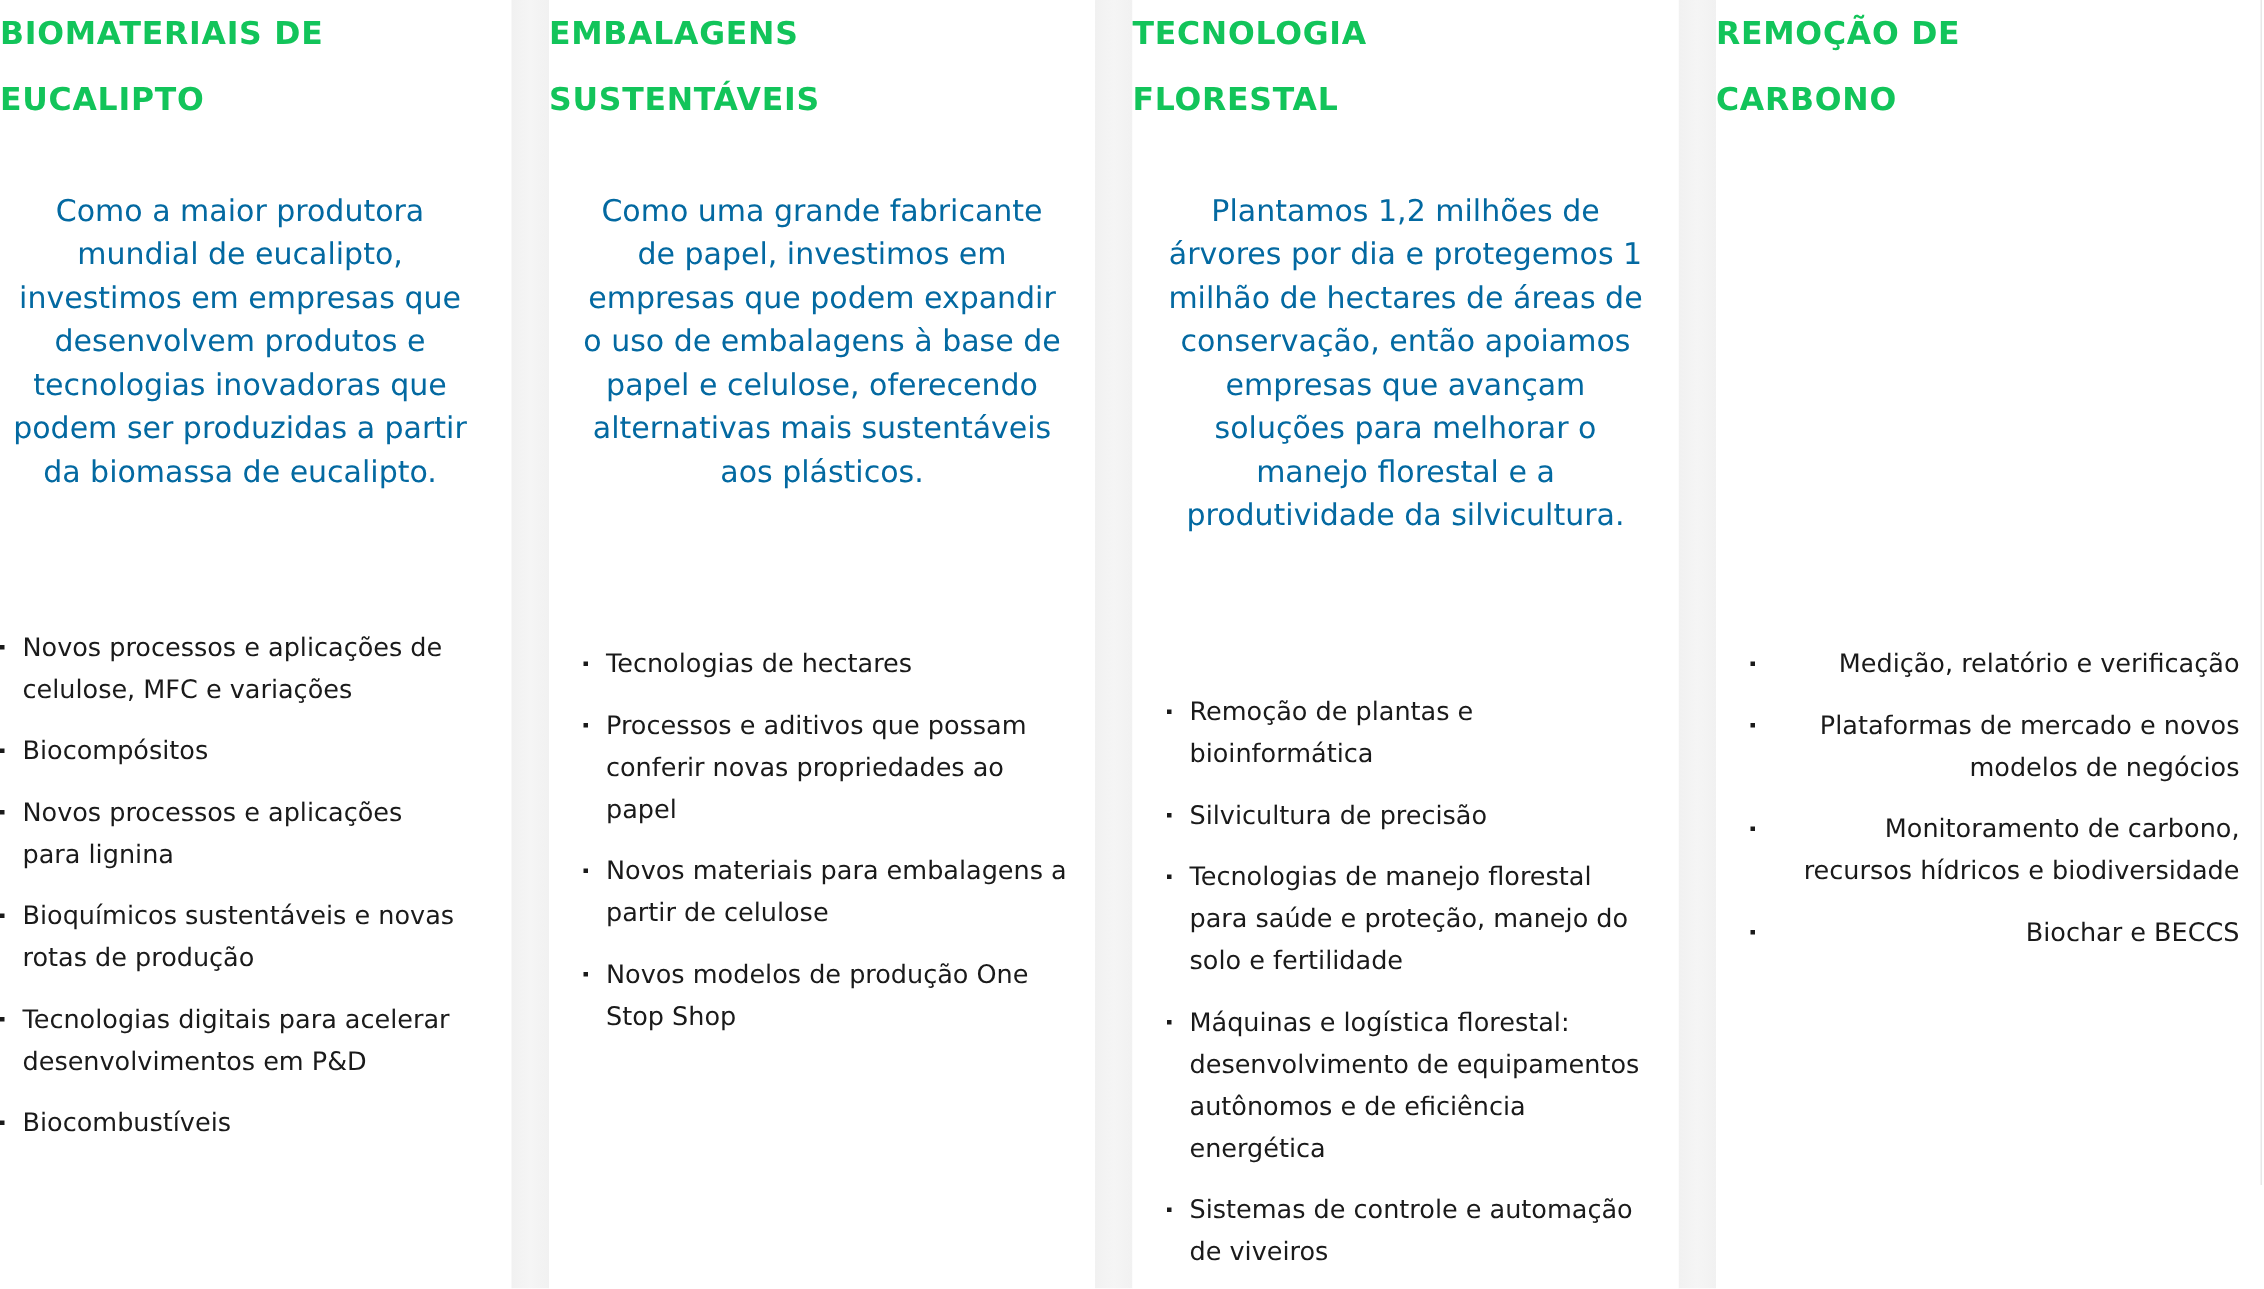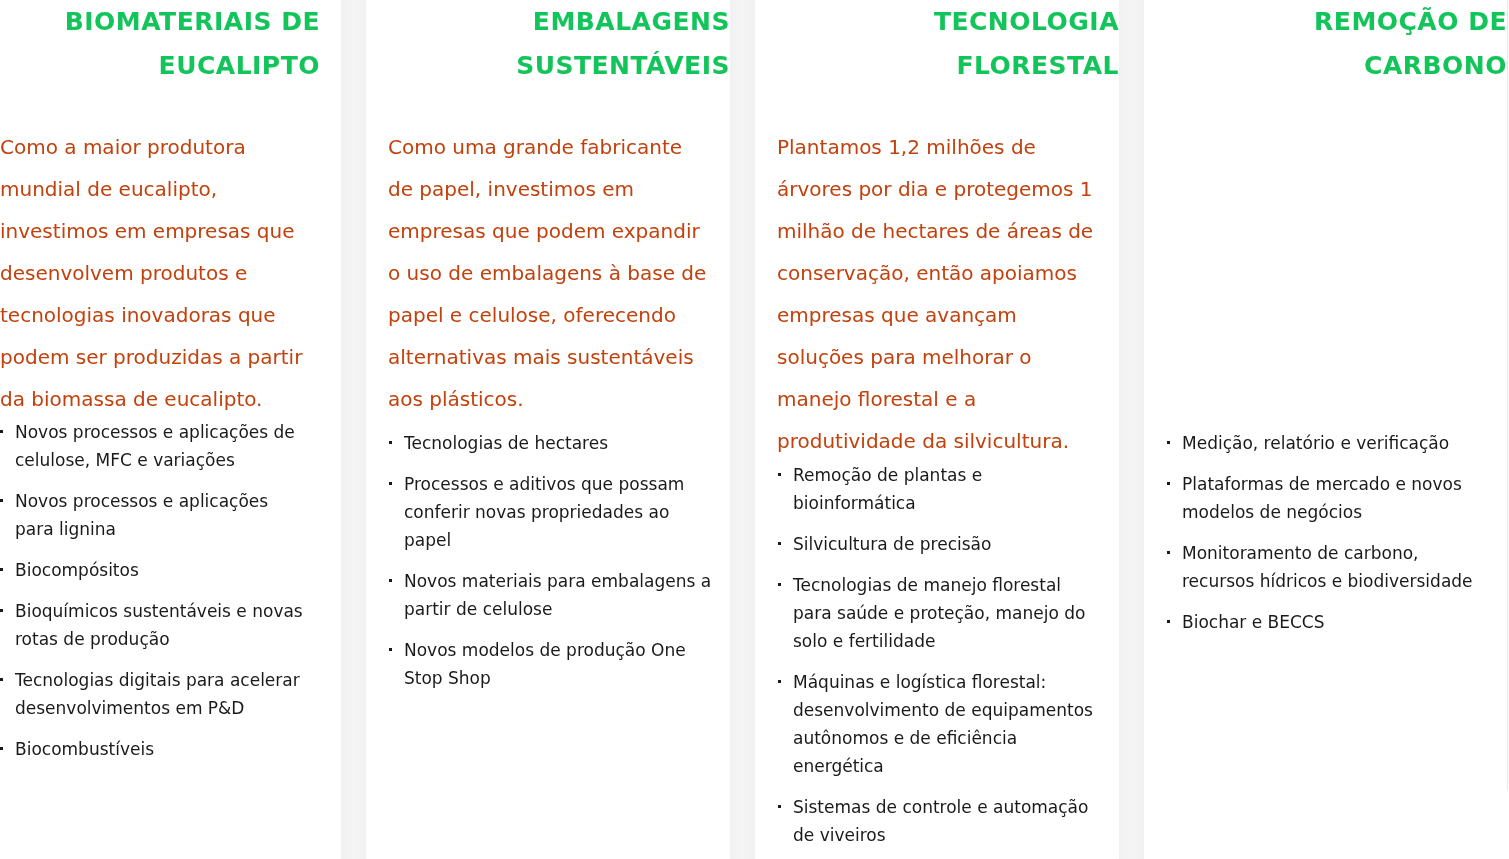--- a/index.html
+++ b/index.html
@@ -36,39 +36,39 @@
       height: 859px;
       background: #ffffff;
       box-sizing: border-box;
     }
     .card-title {
       position: absolute;
       left: 0;
       right: 0;
       top: 0;
       margin: 0;
-      text-align: right;
+      text-align: left;
       color: #12c45a;
       font-family: "DejaVu Sans", sans-serif;
       font-weight: bold;
-      font-size: 25px;
+      font-size: 21px;
       line-height: 44px;
       letter-spacing: 0.5px;
       text-transform: uppercase;
     }
     .card-desc {
       position: absolute;
       left: 0;
       right: 0;
       top: 126px;
       margin: 0;
-      text-align: left;
+      text-align: center;
       font-size: 20px;
-      line-height: 42px;
-      color: #c2410c;
+      line-height: 29px;
+      color: #0369a1;
     }
     .card-list {
       position: absolute;
       left: 0;
       right: 0;
       margin: 0;
       padding: 0;
       list-style: none;
     }
     .card-list li {
@@ -106,22 +106,22 @@
   <div class="gutter" style="left:1119px;"></div>
 
   <section class="card" style="left:0px;width:320px;">
     <h2 class="card-title">
       <div>Biomateriais de</div>
       <div>eucalipto</div>
     </h2>
     <p class="card-desc" style="left:0px;right:0px;">Como a maior produtora mundial de eucalipto, investimos em empresas que desenvolvem produtos e tecnologias inovadoras que podem ser produzidas a partir da biomassa de eucalipto.</p>
     <ul class="card-list" style="top:418px;left:0px;right:14px;">
       <li><span class="bullet"></span><span>Novos processos e aplicações de celulose, MFC e variações</span></li>
+      <li><span class="bullet"></span><span>Biocompósitos</span></li>
       <li><span class="bullet"></span><span>Novos processos e aplicações para lignina</span></li>
-      <li><span class="bullet"></span><span>Biocompósitos</span></li>
       <li><span class="bullet"></span><span>Bioquímicos sustentáveis e novas rotas de produção</span></li>
       <li><span class="bullet"></span><span>Tecnologias digitais para acelerar desenvolvimentos em P&amp;D</span></li>
       <li><span class="bullet"></span><span>Biocombustíveis</span></li>
     </ul>
   </section>
 
   <section class="card" style="left:366px;width:364px;">
     <h2 class="card-title">
       <div>Embalagens</div>
       <div>sustentáveis</div>
@@ -148,21 +148,21 @@
       <li><span class="bullet"></span><span>Máquinas e logística florestal: desenvolvimento de equipamentos autônomos e de eficiência energética</span></li>
       <li><span class="bullet"></span><span>Sistemas de controle e automação de viveiros</span></li>
     </ul>
   </section>
 
   <section class="card" style="left:1144px;width:363px;">
     <h2 class="card-title">
       <div>Remoção de</div>
       <div>carbono</div>
     </h2>
-    <ul class="card-list" style="top:429px;left:23px;right:14px;">
+    <ul class="card-list" style="top:429px;left:23px;right:14px;text-align:right;">
       <li><span class="bullet"></span><span>Medição, relatório e verificação</span></li>
       <li><span class="bullet"></span><span>Plataformas de mercado e novos modelos de negócios</span></li>
       <li><span class="bullet"></span><span>Monitoramento de carbono, recursos hídricos e biodiversidade</span></li>
       <li><span class="bullet"></span><span>Biochar e BECCS</span></li>
     </ul>
   </section>
 
   <div class="edge-line"></div>
 </div>
 

